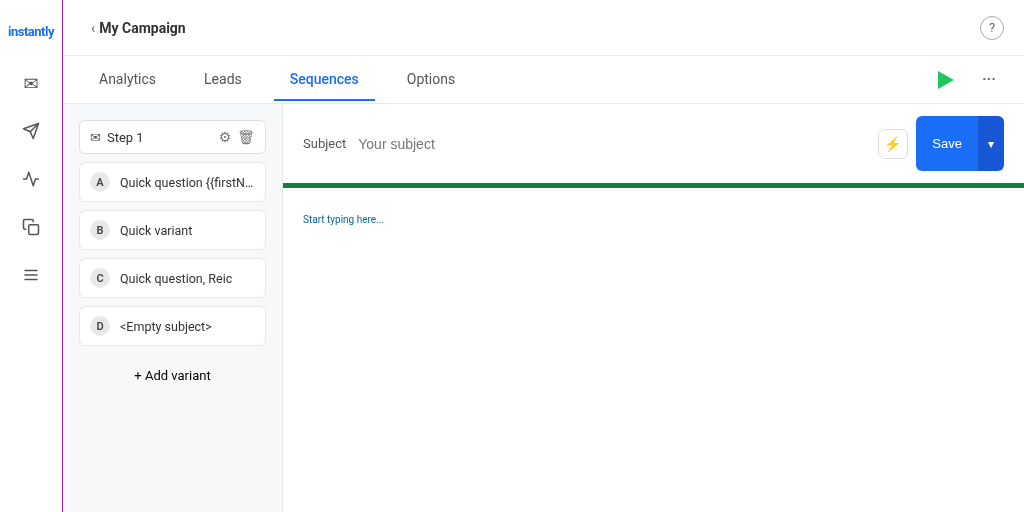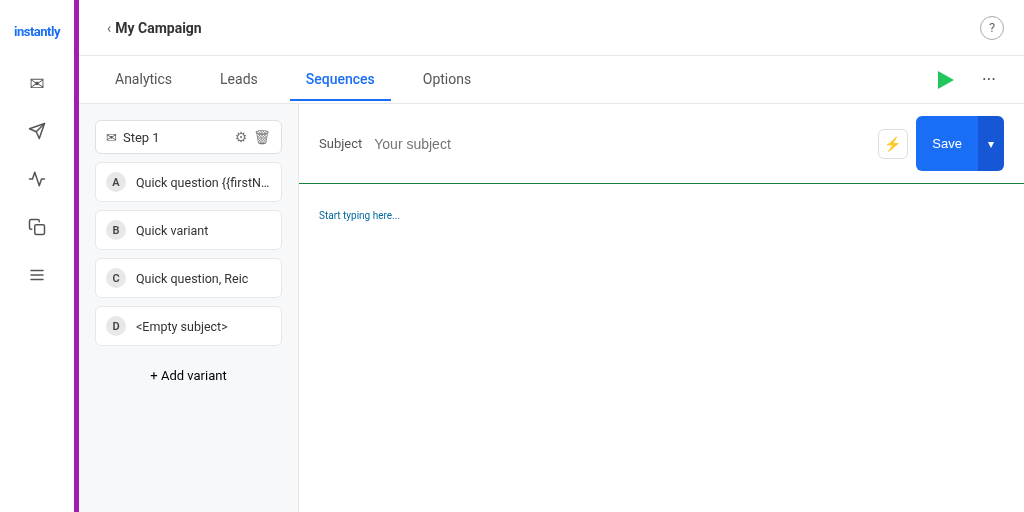--- a/index.html
+++ b/index.html
@@ -7,23 +7,23 @@
       font-family: -apple-system, BlinkMacSystemFont, 'Segoe UI', Roboto, sans-serif;
       background: #fff;
       display: flex;
       height: 512px;
       width: 1024px;
       overflow: hidden;
     }
 
     
     .sidebar {
-      width: 79px;
+      width: 63px;
       background: #fff;
-      border-right: 5px solid #a21caf;
+      border-right: 1px solid #a21caf;
       display: flex;
       flex-direction: column;
       align-items: center;
       padding-top: 16px;
       gap: 8px;
       flex-shrink: 0;
     }
 
     .sidebar-logo {
       color: #1a6ef5;
@@ -270,21 +270,21 @@
       display: flex;
       flex-direction: column;
       padding: 0;
       background: #fff;
     }
 
     .subject-bar {
       display: flex;
       align-items: center;
       padding: 12px 20px;
-      border-bottom: 1px solid #15803d;
+      border-bottom: 5px solid #15803d;
       gap: 12px;
     }
 
     .subject-label {
       font-size: 13px;
       color: #555;
       flex-shrink: 0;
     }
 
     .subject-input {

